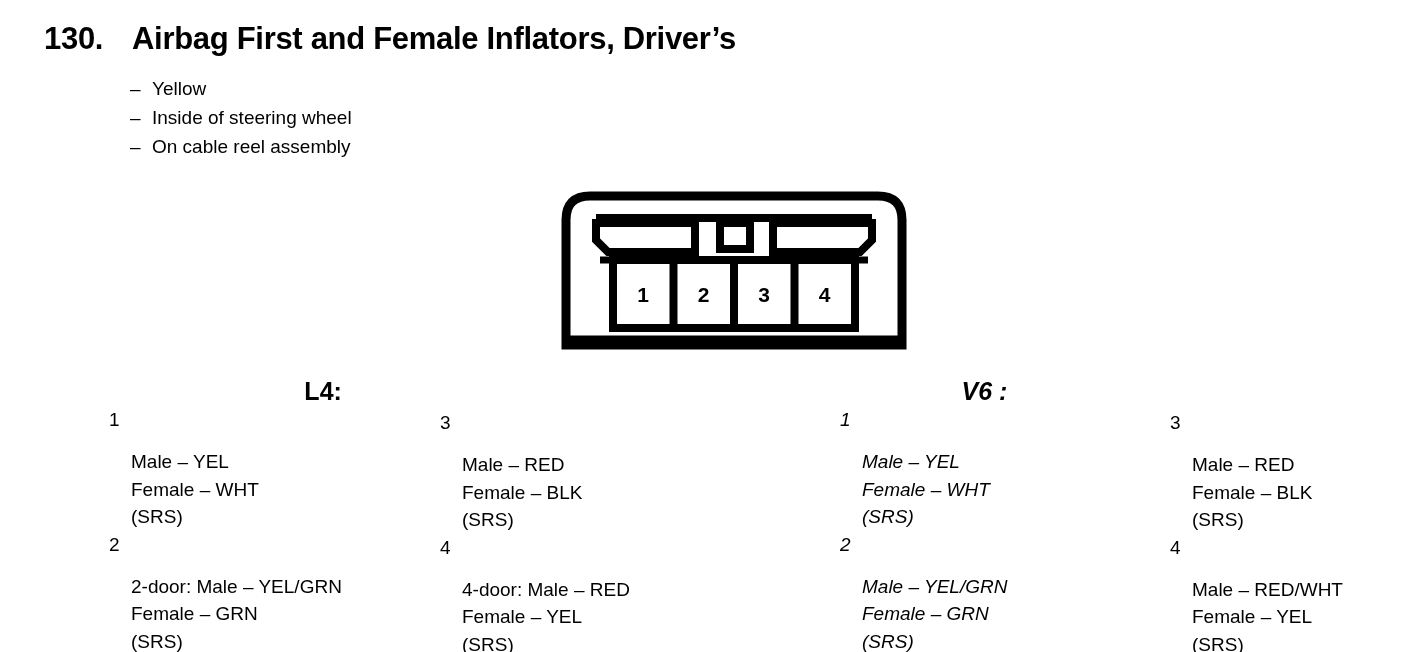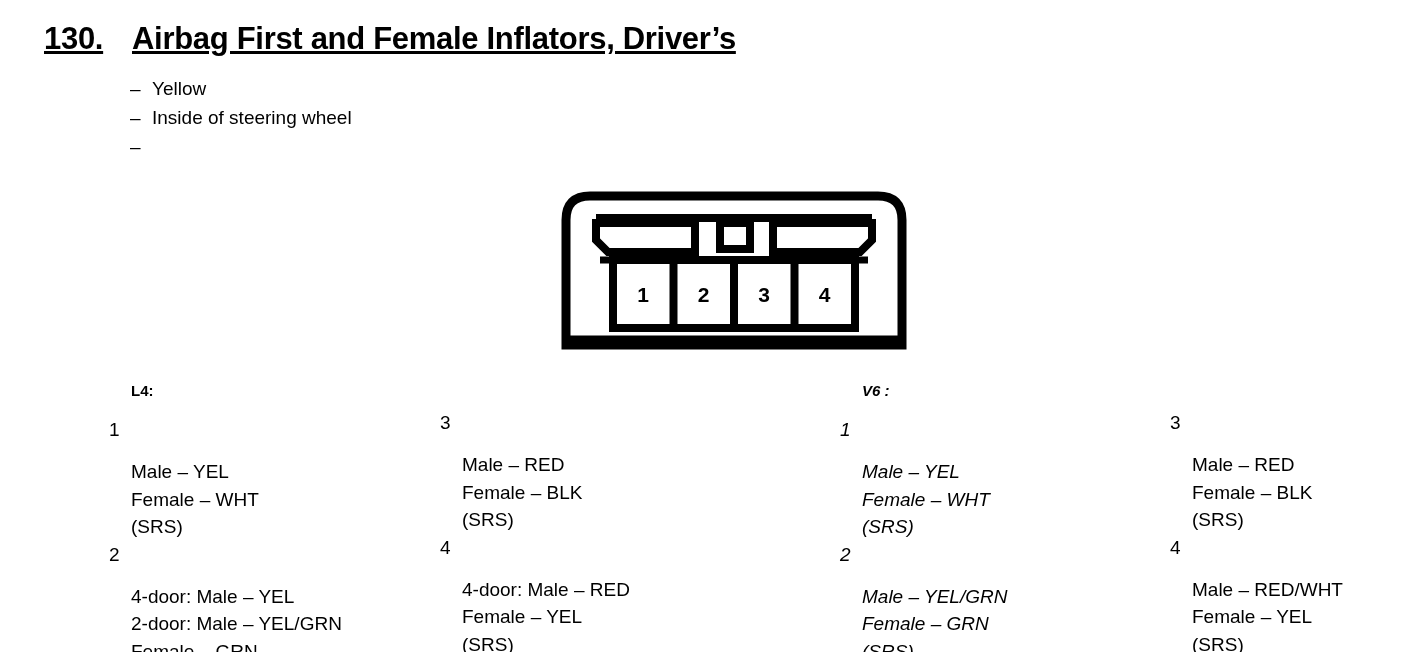--- a/index.html
+++ b/index.html
@@ -20,21 +20,20 @@
   .page-title {
     position: absolute;
     left: 44px;
     top: 21px;
     font-size: 31px;
     font-weight: bold;
     letter-spacing: -0.3px;
     white-space: nowrap;
     display: flex;
     align-items: baseline;
-    text-decoration: underline;
   }
   .page-title .num {
     display: inline-block;
     min-width: 88px;
   }
 
   
   .bullets {
     position: absolute;
     left: 130px;
@@ -64,23 +63,24 @@
 
   
   .legend-col {
     position: absolute;
     font-size: 19px;
     line-height: 27.5px;
     white-space: nowrap;
   }
   .legend-heading {
     font-weight: bold;
-    font-size: 15px;
+    font-size: 25px;
     line-height: 26px;
-    margin-bottom: 12px;
+    margin-bottom: 2px;
+    text-align: right;
   }
   .pin-entry {
     display: flex;
     align-items: flex-start;
   }
   .pin-num {
     width: 22px;
     flex: none;
     text-align: left;
   }
@@ -109,20 +109,21 @@
   <div class="bullet-row">
     <span class="bullet-dash">–</span>
     <span>Yellow</span>
   </div>
   <div class="bullet-row">
     <span class="bullet-dash">–</span>
     <span>Inside of steering wheel</span>
   </div>
   <div class="bullet-row">
     <span class="bullet-dash">–</span>
+    <span>On cable reel assembly</span>
   </div>
 </div>
 
 <div class="connector">
   <svg width="348" height="160" viewBox="0 0 348 160" xmlns="http://www.w3.org/2000/svg">
 
     <path d="M 6 155 L 6 30 Q 6 6 30 6 L 318 6 Q 342 6 342 30 L 342 155 Z" fill="#ffffff" stroke="#000000" stroke-width="9" stroke-linejoin="miter"></path>
 
     <path d="M 36 28 L 312 28" stroke="#000000" stroke-width="8" fill="none"></path>
 
@@ -156,21 +157,20 @@
     <span class="pin-lines">
       <span class="pin-line">Male – YEL</span>
       <span class="pin-line">Female – WHT</span>
       <span class="pin-line">(SRS)</span>
     </span>
   </div>
 
   <div class="pin-entry">
     <span class="pin-num">2</span>
     <span class="pin-lines">
-      <span class="pin-line">4-door: Male – YEL</span>
       <span class="pin-line">2-door: Male – YEL/GRN</span>
       <span class="pin-line">Female – GRN</span>
       <span class="pin-line">(SRS)</span>
     </span>
   </div>
 </div>
 
 <div class="legend-col col-l4-b">
   <div class="pin-entry">
     <span class="pin-num">3</span>

